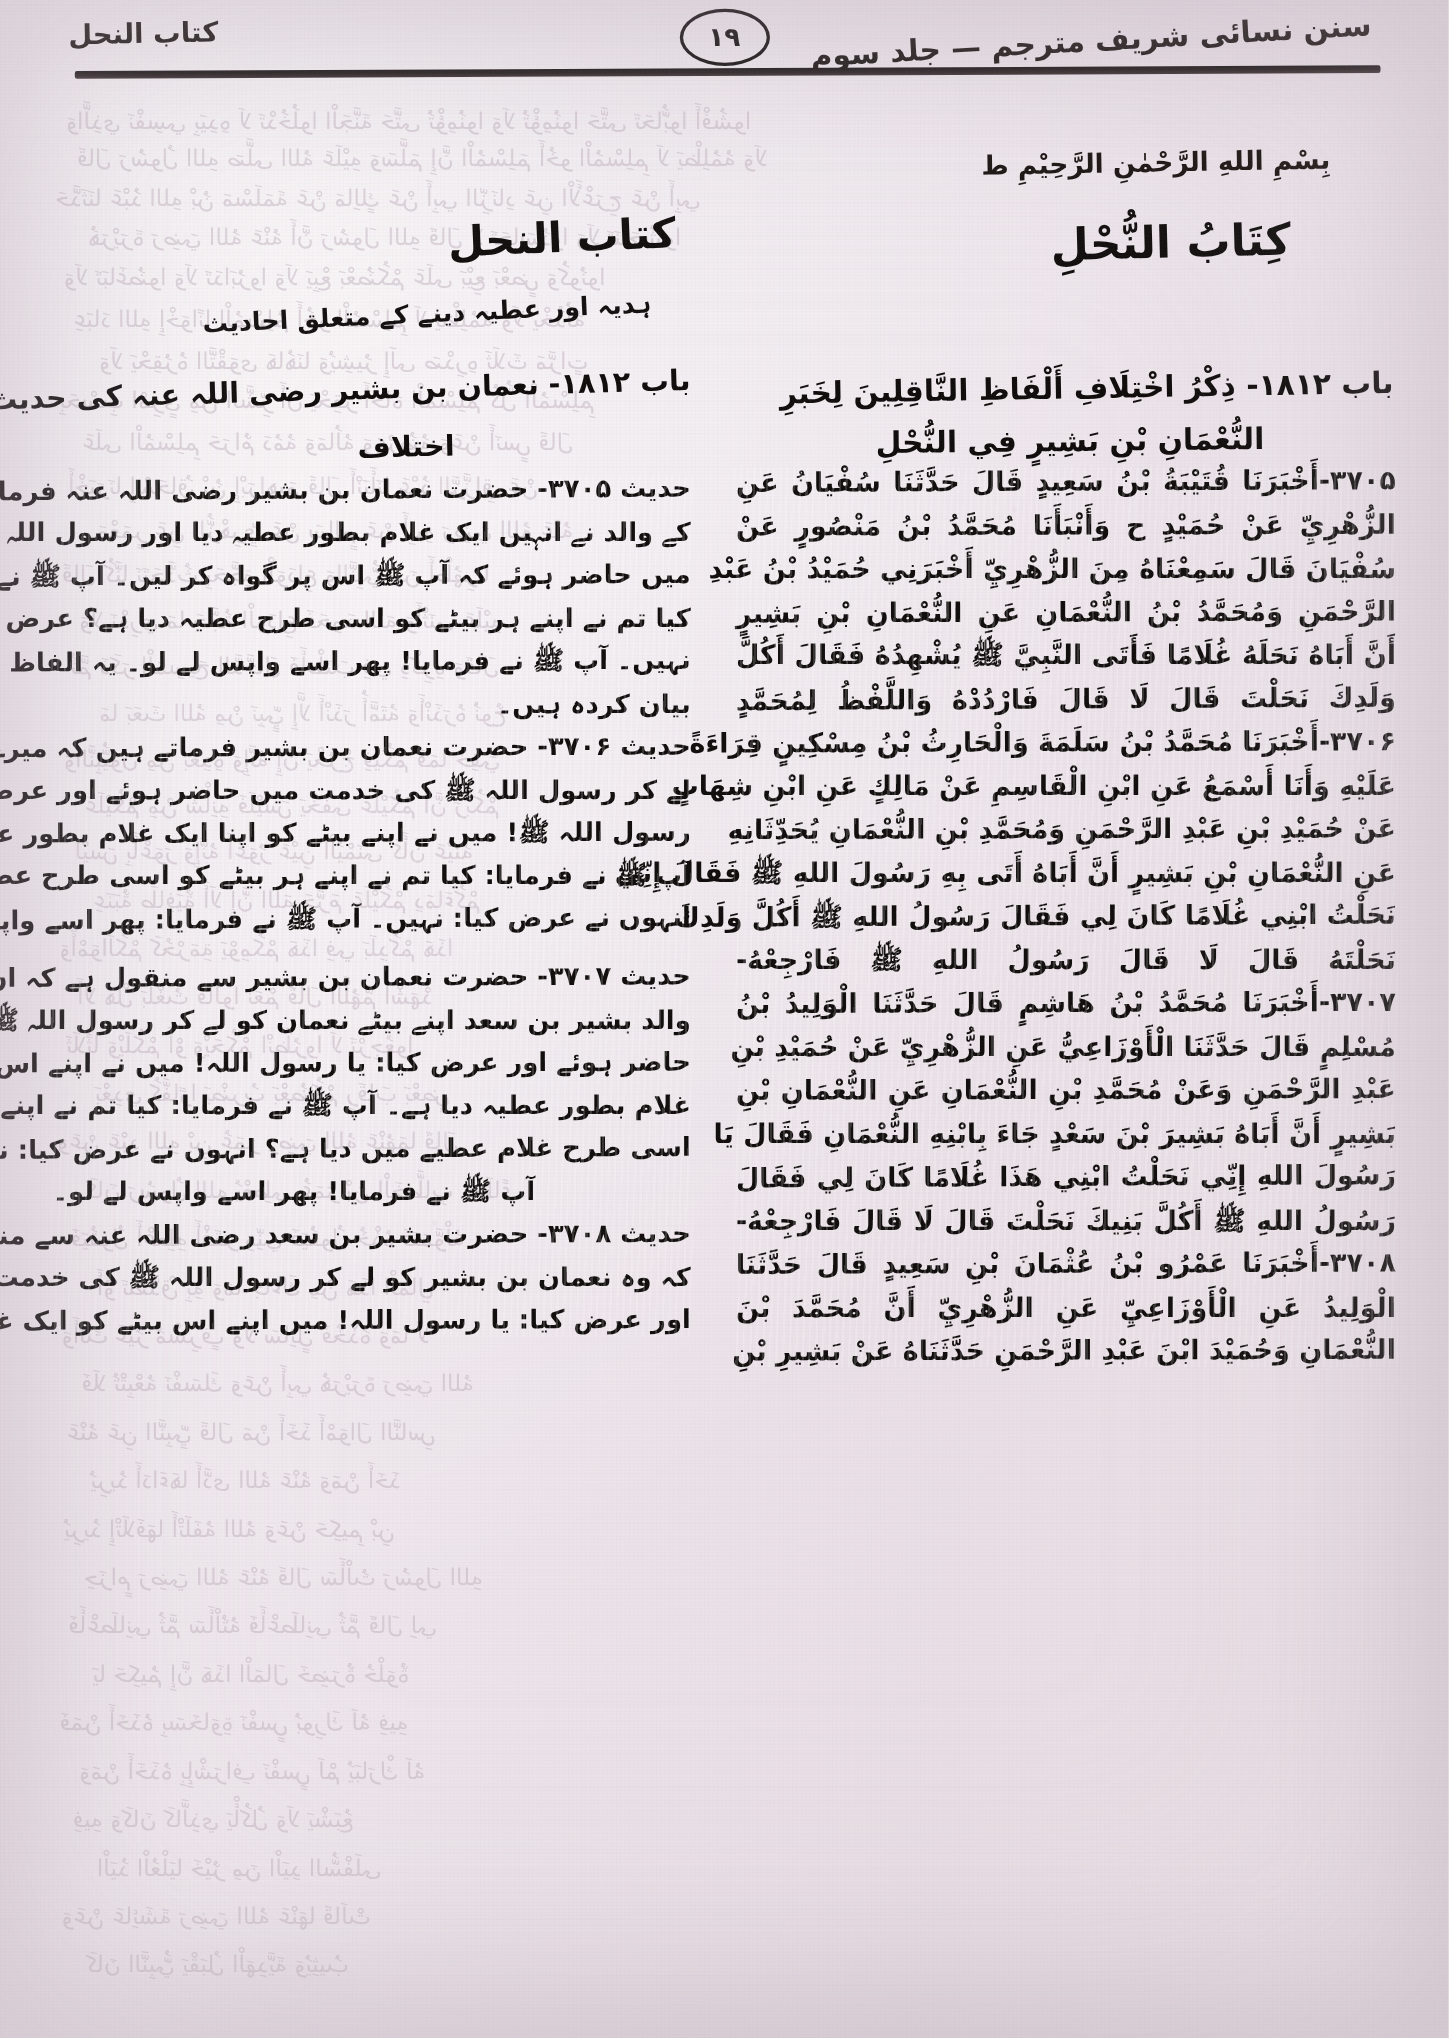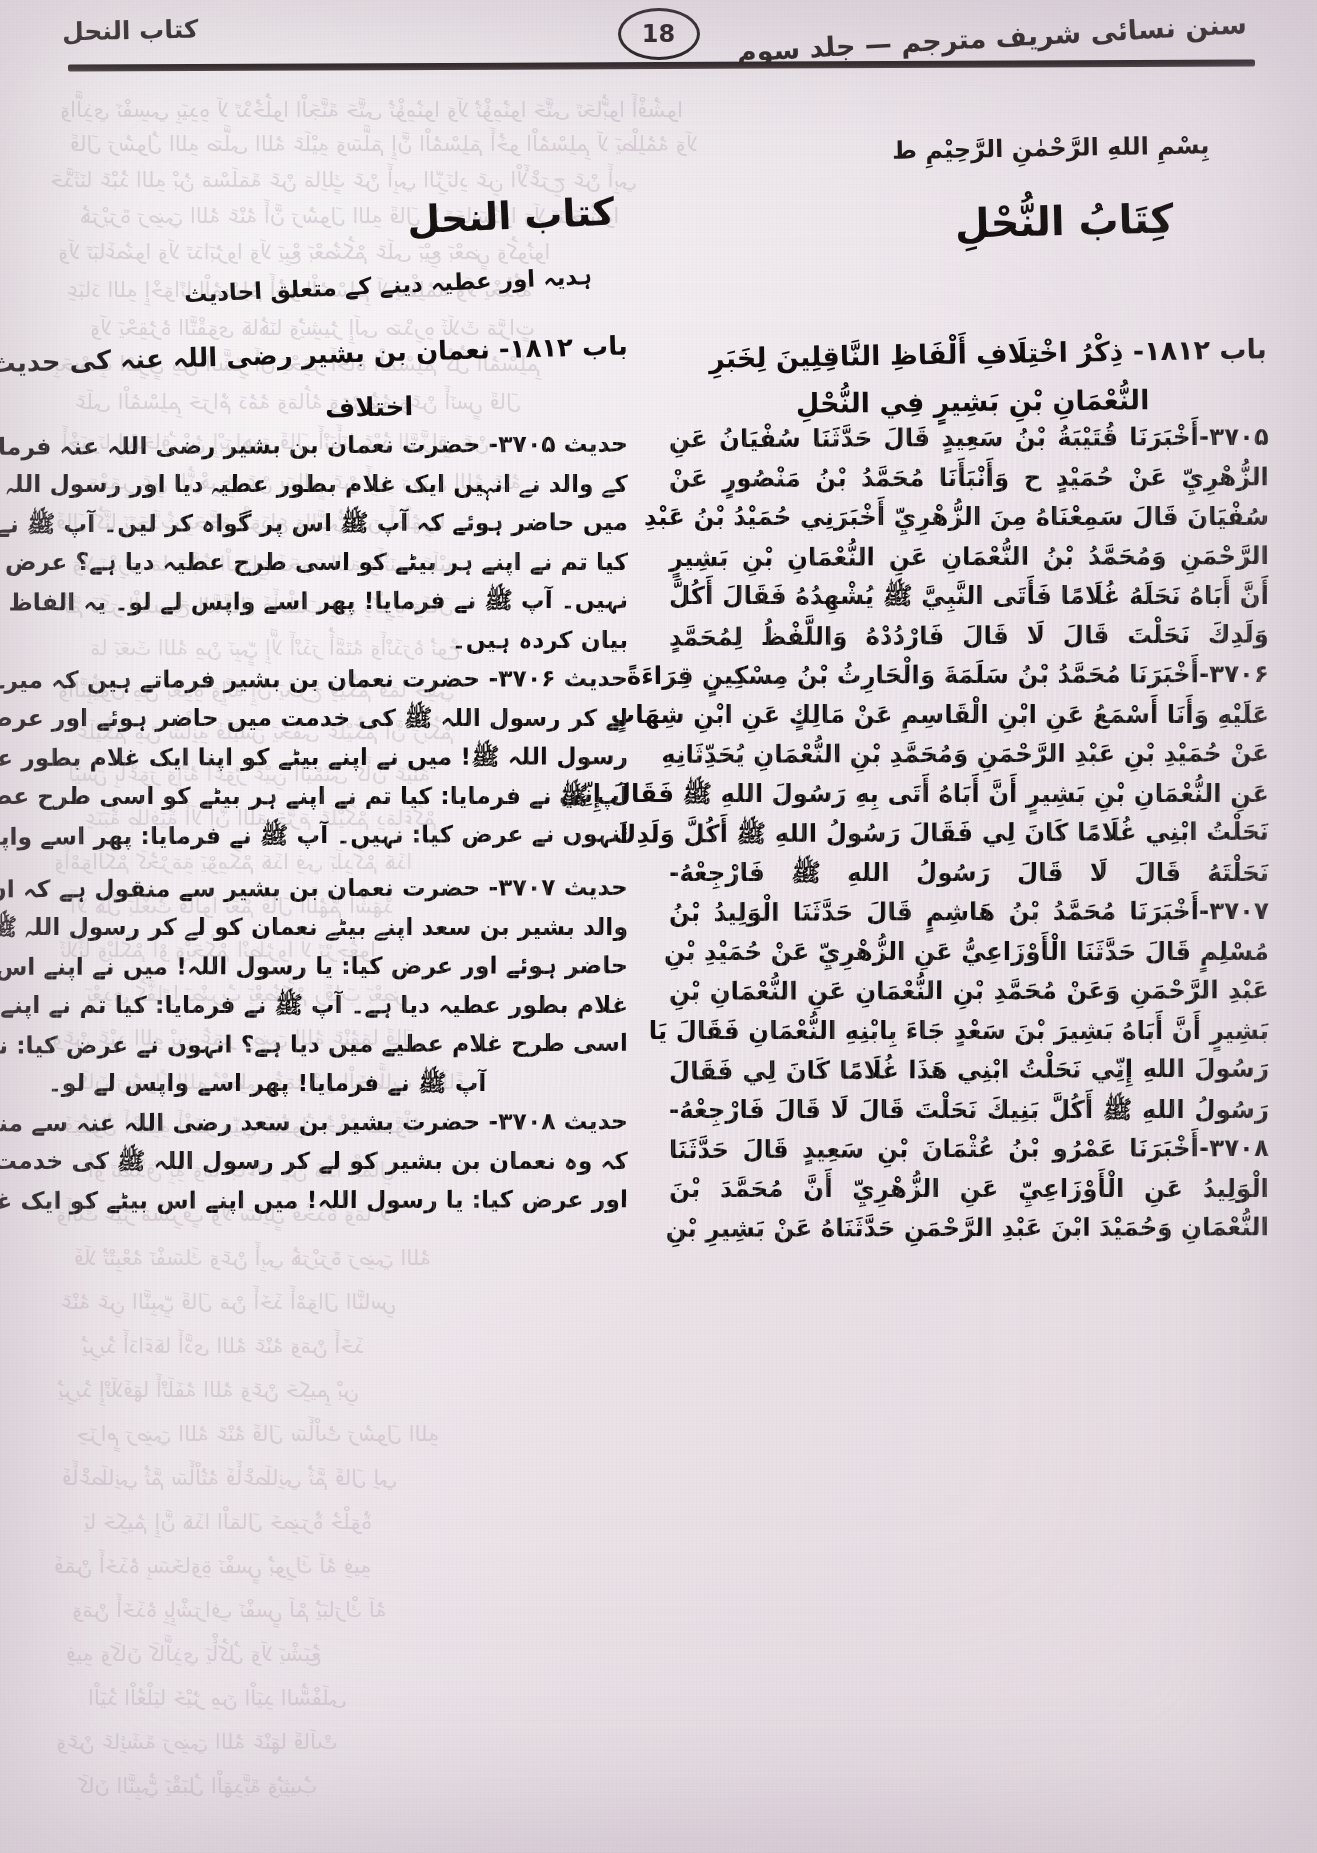--- a/index.html
+++ b/index.html
@@ -230,21 +230,21 @@
     <div class="bleed" style="left:66px;top:1642px;font-size:21px;">فِيهِ وَكَانَ كَالَّذِي يَأْكُلُ وَلَا يَشْبَعُ</div>
     <div class="bleed" style="left:88px;top:1686px;font-size:21px;">الْيَدُ الْعُلْيَا خَيْرٌ مِنَ الْيَدِ السُّفْلَى</div>
     <div class="bleed" style="left:56px;top:1730px;font-size:21px;">وَعَنْ عَائِشَةَ رَضِيَ اللهُ عَنْهَا قَالَتْ</div>
     <div class="bleed" style="left:78px;top:1774px;font-size:21px;">كَانَ النَّبِيُّ يَقْبَلُ الْهَدِيَّةَ وَيُثِيبُ</div>
   </div>
 
   <div id="header">
     <div class="hdr-text" id="hdr-right">سنن نسائی شریف مترجم — جلد سوم</div>
 
     <div id="page-number-circle">
-      <span id="page-number">18</span>
+      <span id="page-number">۱۹</span>
     </div>
 
     <div class="hdr-text" id="hdr-left">کتاب النحل</div>
 
     <div id="rule"></div>
   </div>
 
   <div id="columns">
 
     <div class="col" id="col-ar">

